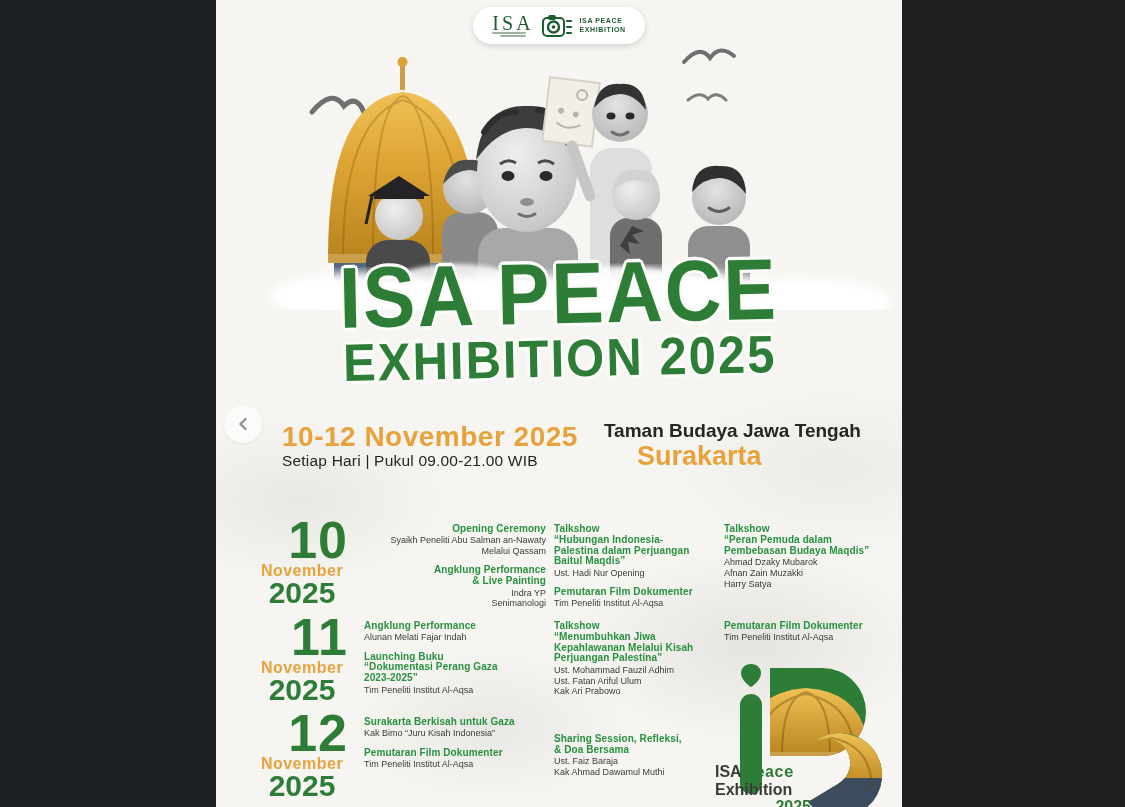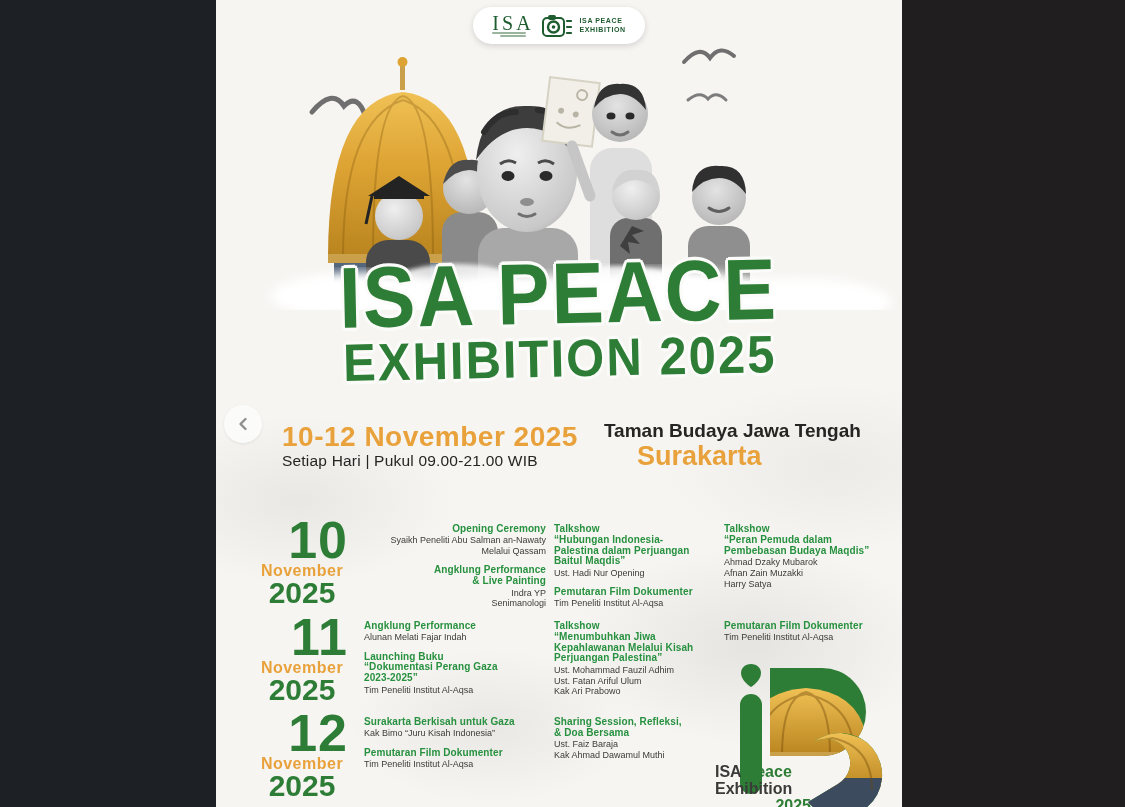--- a/index.html
+++ b/index.html
@@ -43,21 +43,21 @@
   .month-lbl{font-size:16px;font-weight:bold;color:#e9a23b;letter-spacing:.5px;line-height:1;margin-top:1px;}
   .year-lbl{font-size:30px;font-weight:bold;color:#2e7d36;line-height:.9;}
   .sched-col{position:absolute;top:4px;}
   .event{margin-bottom:9px;}
   .ev-title div{font-size:10px;font-weight:bold;color:#27913f;line-height:1.08;letter-spacing:.1px;}
   .ev-sub div{font-size:9px;color:#3c3b39;line-height:1.15;margin-top:.5px;}
   
   .flogo{position:absolute;left:498px;top:658px;width:185px;height:149px;z-index:4;}
   .flogo-text{position:absolute;left:499px;top:764px;width:96px;z-index:5;font-weight:bold;line-height:1.05;}
   .flt1{font-size:16px;color:#3a3a38;}
-  .flt1 b{color:#2e7d36;}
+  .flt1 b{color:#2e7d36;font-family:Liberation Mono, monospace;}
   .flt2{font-size:16px;color:#3a3a38;}
   .flt3{font-size:16px;color:#2e7d36;text-align:right;}
   
   .prev-btn{position:absolute;left:224px;top:405px;width:38px;height:38px;border-radius:50%;
             background:rgba(252,252,252,.85);border:none;display:flex;align-items:center;justify-content:center;
             cursor:pointer;z-index:9;box-shadow:0 1px 3px rgba(0,0,0,.08);}
   .collage{position:absolute;left:0;top:0;z-index:1;}
 </style>
 </head>
 <body>
@@ -356,21 +356,21 @@
             </div>
             <div class="event">
               <div class="ev-title">
                 <div class="">Pemutaran Film Dokumenter</div>
               </div>
               <div class="ev-sub">
                 <div class="">Tim Peneliti Institut Al-Aqsa</div>
               </div>
             </div>
           </div>
-          <div class="sched-col" style="left: 338px; width: 168px;">
+          <div class="sched-col" style="left: 338px; width: 168px; margin-top: 17px;">
             <div class="event">
               <div class="ev-title">
                 <div class="">Sharing Session, Refleksi,</div>
                 <div class="">&amp; Doa Bersama</div>
               </div>
               <div class="ev-sub">
                 <div class="">Ust. Faiz Baraja</div>
                 <div class="">Kak Ahmad Dawamul Muthi</div>
               </div>
             </div>

